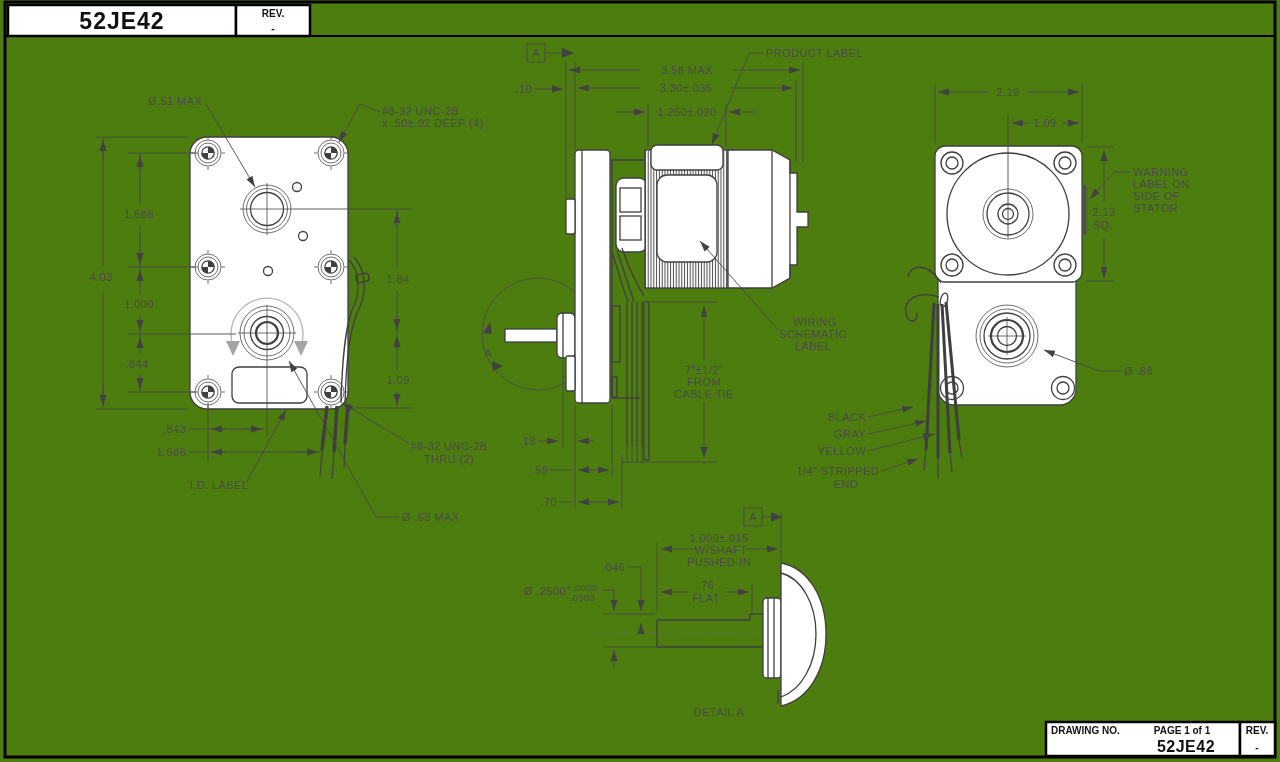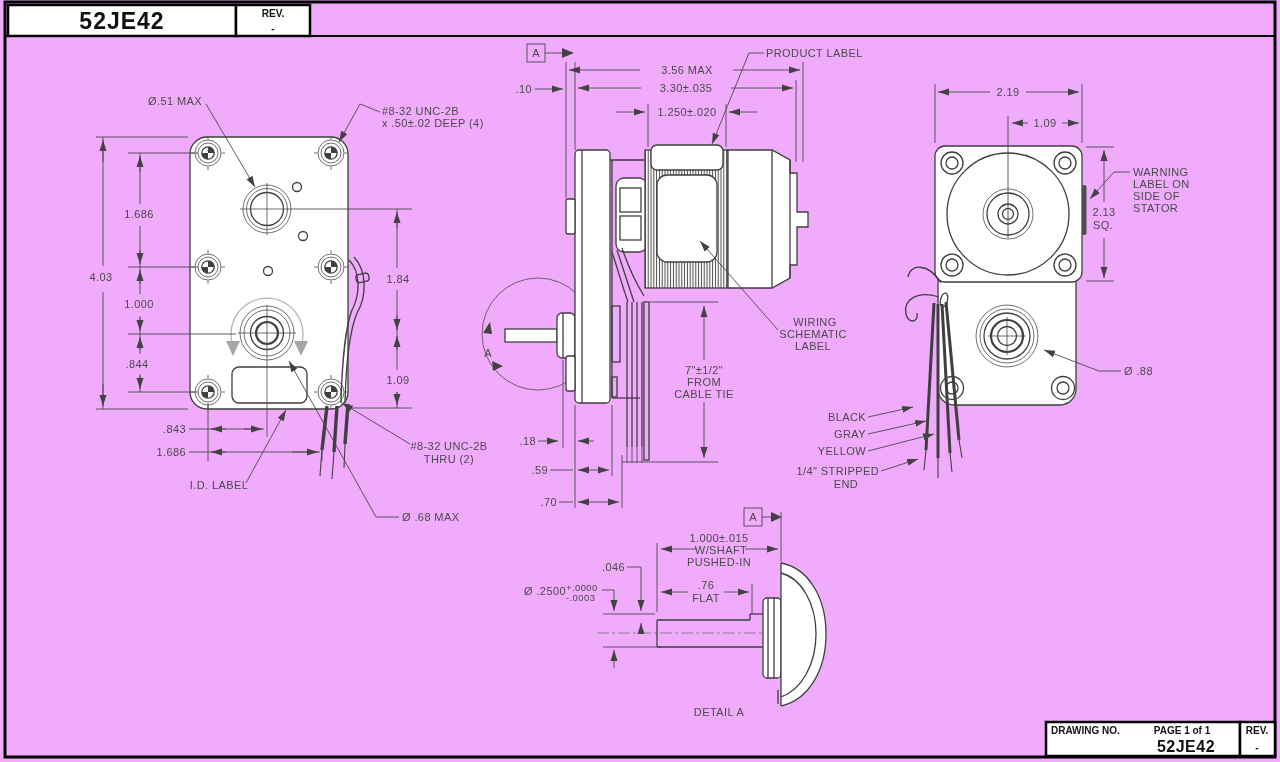--- a/index.html
+++ b/index.html
@@ -1,16 +1,16 @@
 <!DOCTYPE html>
 <html><head>
 <meta charset="utf-8">
 <style>
   html,body{margin:0;padding:0;background:#ffffff;}
-  .page{position:relative;width:1280px;height:762px;background:#f0abfc;overflow:hidden;
+  .page{position:relative;width:1280px;height:762px;background:#4d7c0f;overflow:hidden;
         font-family:"Liberation Sans", sans-serif;}
   svg text{font-family:"Liberation Sans", sans-serif;fill:#4a4a4a;letter-spacing:0.4px;}
   text.dim{font-size:11px;}
   text.small{font-size:9.5px;}
   text.title{font-size:23px;font-weight:bold;fill:#111;letter-spacing:1px;}
   text.tb{font-size:10px;font-weight:bold;fill:#111;letter-spacing:0px;}
   text.tbno{font-size:16px;font-weight:bold;fill:#111;letter-spacing:0.5px;}
   .obj{stroke:#3f3f3f;stroke-width:1.3;fill:none;}
   .objw{stroke:#3f3f3f;stroke-width:1.3;fill:#fff;}
   .thin{stroke:#4a4a4a;stroke-width:0.8;fill:none;}

